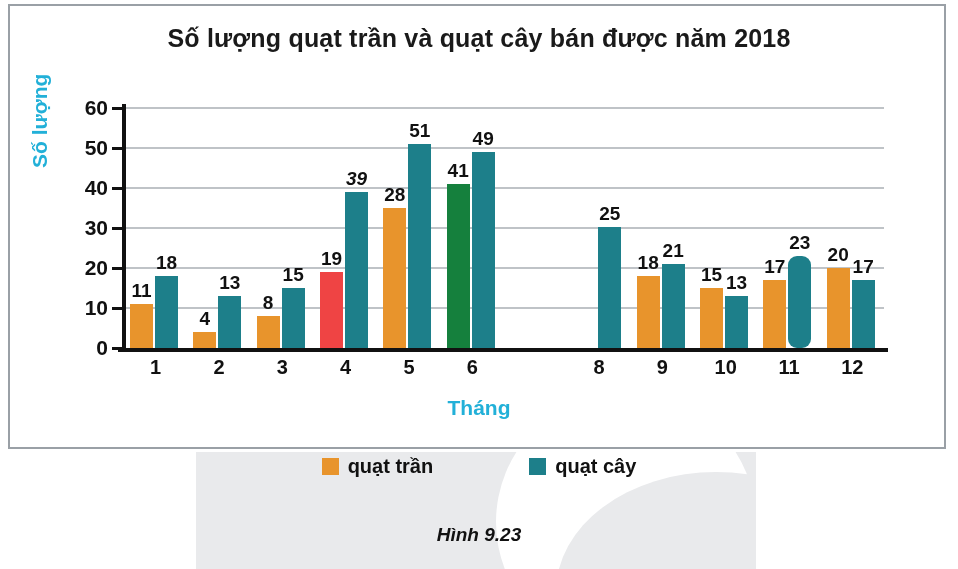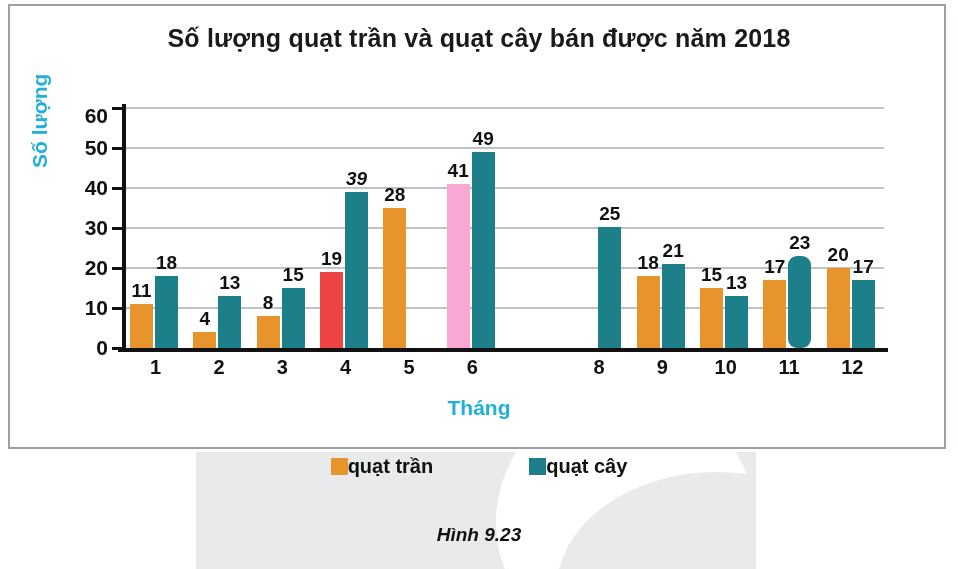--- a/index.html
+++ b/index.html
@@ -198,20 +198,21 @@
     top: 455px;
     width: 958px;
     display: flex;
     justify-content: center;
     gap: 96px;
     z-index: 3;
   }
   .legend-item {
     display: flex;
     align-items: center;
+    gap: 9px;
   }
   .legend-swatch {
     width: 17px;
     height: 17px;
     display: inline-block;
   }
   .legend-label {
     font-size: 20px;
     font-weight: bold;
     color: #111111;
@@ -259,21 +260,21 @@
       <div class="ytick-mark" style="top: 119px;"></div>
       <div class="ytick-label" style="top: 120px;">30</div>
       <div class="gridline" style="top: 79px;"></div>
       <div class="ytick-mark" style="top: 79px;"></div>
       <div class="ytick-label" style="top: 80px;">40</div>
       <div class="gridline" style="top: 39px;"></div>
       <div class="ytick-mark" style="top: 39px;"></div>
       <div class="ytick-label" style="top: 40px;">50</div>
       <div class="gridline" style="top: -1px;"></div>
       <div class="ytick-mark" style="top: -1px;"></div>
-      <div class="ytick-label" style="top: 8px;">60</div>
+      <div class="ytick-label" style="top: 0px;">60</div>
       <div class="group" style="left: 0px; width: 63.3333px;">
         <div class="bar s0" style="height: 44px; background: rgb(232, 148, 44);">
           <span class="bar-label">11</span>
         </div>
         <div class="bar s1" style="height: 72px; background: rgb(29, 127, 138);">
           <span class="bar-label">18</span>
         </div>
         <div class="xtick-label">1</div>
       </div>
       <div class="group" style="left: 63.3333px; width: 63.3333px;">
@@ -300,24 +301,27 @@
         </div>
         <div class="bar s1" style="height: 156px; background: rgb(29, 127, 138); font-style: italic;">
           <span class="bar-label">39</span>
         </div>
         <div class="xtick-label">4</div>
       </div>
       <div class="group" style="left: 253.333px; width: 63.3333px;">
         <div class="bar s0" style="height: 140px; background: rgb(232, 148, 44);">
           <span class="bar-label">28</span>
         </div>
+        <div class="bar s1" style="height: 204px; background: rgb(29, 127, 138);">
+          <span class="bar-label">51</span>
+        </div>
         <div class="xtick-label">5</div>
       </div>
       <div class="group" style="left: 316.667px; width: 63.3333px;">
-        <div class="bar s0" style="height: 164px; background: #f9a8d4;">
+        <div class="bar s0" style="height: 164px; background: #15803d;">
           <span class="bar-label">41</span>
         </div>
         <div class="bar s1" style="height: 196px; background: rgb(29, 127, 138);">
           <span class="bar-label">49</span>
         </div>
         <div class="xtick-label">6</div>
       </div>
       <div class="group" style="left: 443.333px; width: 63.3333px;">
         <div class="bar s1" style="height: 121px; background: rgb(29, 127, 138);">
           <span class="bar-label">25</span>

